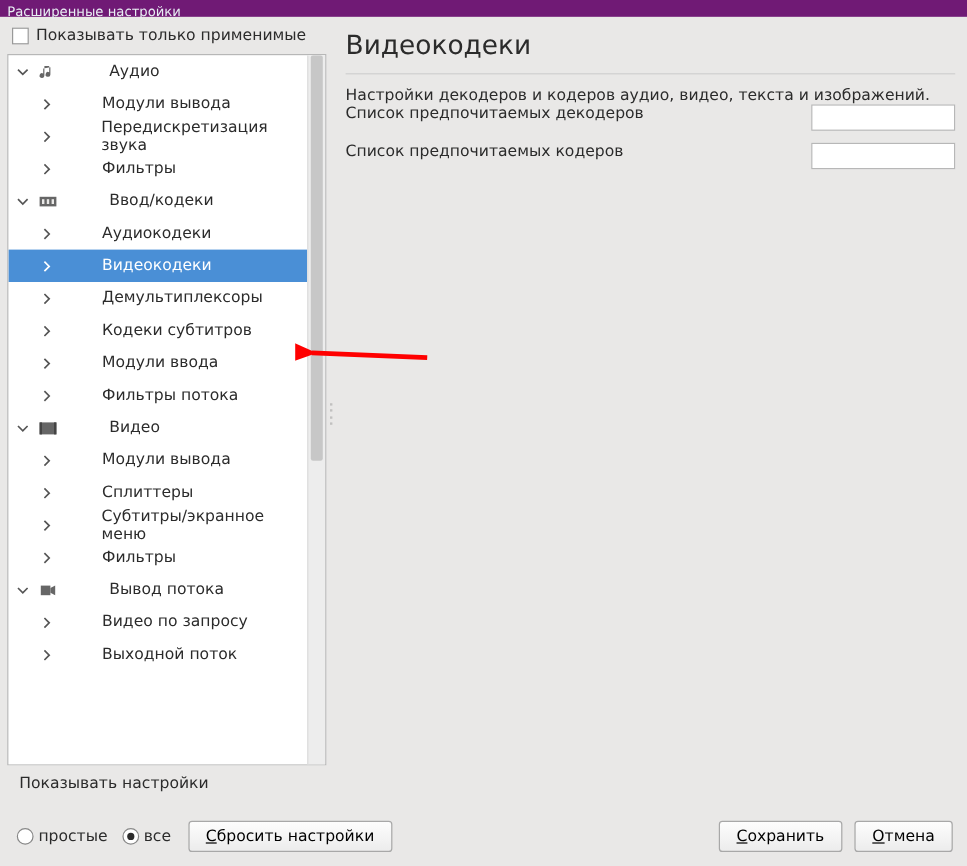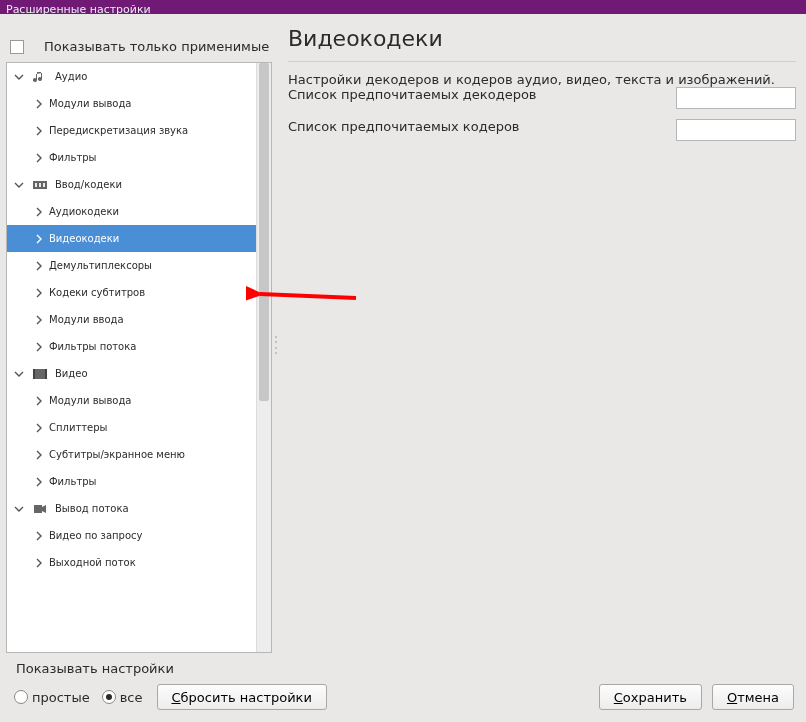--- a/index.html
+++ b/index.html
@@ -7,51 +7,51 @@
 body { background: #e9e8e7; font-size: 13px; color: #2b2b2b; display: flex; flex-direction: column; }
 
 .titlebar { background: #701a75; color: #e8eff3; font-size: 11px; padding: 4px 6px; height: 14px; line-height: 12px; }
 
 .main { flex: 1; display: flex; padding: 6px 6px 0 6px; gap: 6px; overflow: hidden; }
 
 .sidebar { width: 266px; display: flex; flex-direction: column; gap: 6px; }
 
 .search-input { width: 100%; height: 24px; border: 1px solid #b7b7b7; padding: 2px 6px; font-size: 13px; color: #9a9a9a; font-style: italic; background: #fff; }
 
-.checkbox-row { display: flex; align-items: center; gap: 20px; padding: 2px 0 2px 4px; margin-top: 17px; }
+.checkbox-row { display: flex; align-items: center; gap: 6px; padding: 2px 0 2px 4px; }
 .checkbox { width: 14px; height: 14px; border: 1px solid #999; background: #fff; }
 .checkbox-label { font-size: 13px; color: #2b2b2b; }
 
 .tree-wrap { flex: 1; border: 1px solid #b7b7b7; background: #fff; position: relative; overflow: hidden; }
 .tree-inner { position: absolute; inset: 0 15px 0 0; overflow: hidden; }
 .scroll-track { position: absolute; right: 0; top: 0; bottom: 0; width: 15px; background: #ededed; border-left: 1px solid #dcdcdc; }
 .scroll-thumb { position: absolute; left: 2px; right: 2px; top: 0; height: 338px; background: #c7c7c7; border-radius: 2px; }
 
 .tree-row { height: 27px; display: flex; align-items: center; padding-left: 6px; border: none; position: relative; }
 .tree-row.selected { background: #4a8fd6; color: #fff; }
 .tree-toggle { width: 12px; height: 12px; display: inline-flex; align-items: center; justify-content: center; margin-right: 4px; }
 .tree-toggle svg { display: block; }
 .tree-icon { width: 18px; height: 18px; margin: 0 6px 0 2px; display: inline-flex; align-items: center; justify-content: center; }
 .tree-icon svg { display: block; }
-.tree-label { font-size: 10px; }
+.tree-label { font-size: 13px; margin-left: 36px; }
 .indent-1 { padding-left: 26px; }
 
 .content { flex: 1; display: flex; flex-direction: column; padding: 4px 4px 0 10px; position: relative; }
 .content h1 { font-size: 22px; font-weight: 500; margin-bottom: 10px; padding-top: 2px; }
 .divider { height: 1px; background: #cfcfcf; margin-bottom: 10px; }
 .content-desc { font-size: 13px; }
 
 .form-row { display: flex; align-items: flex-start; margin-bottom: 10px; }
 .form-label { font-size: 13px; flex: 0 0 auto; }
 .text-field { width: 120px; height: 22px; border: 1px solid #b7b7b7; background: #fff; margin-left: auto; }
 
 .splitter-dots { position: absolute; left: -3px; top: 316px; width: 6px; height: 18px; display: flex; flex-direction: column; justify-content: space-between; opacity: .4; }
 .splitter-dots span { width: 2px; height: 2px; background: #888; }
 
-.footer { border-top: 0; padding: 8px 12px 12px 12px; display: flex; flex-direction: column; gap: 8px; }
+.footer { border-top: 0; padding: 8px 12px 12px 12px; display: flex; flex-direction: column; gap: 23px; }
 .footer-top { font-size: 13px; padding-left: 4px; }
 .footer-row { display: flex; align-items: center; gap: 14px; }
 .radios { display: flex; align-items: center; gap: 12px; padding-left: 2px;}
 .radio { display: flex; align-items: center; gap: 4px; }
 .radio-dot { width: 14px; height: 14px; border: 1px solid #888; border-radius: 50%; background: #fff; position: relative; }
 .radio-dot.on::after { content: ""; position: absolute; inset: 3px; background: #2b2b2b; border-radius: 50%; }
 
 .btn { height: 26px; padding: 0 14px; border: 1px solid #a8a8a8; background: linear-gradient(#fdfdfd,#ececec); font-size: 13px; border-radius: 3px; display: inline-flex; align-items: center; }
 .btn u { text-decoration: underline; }
 .btn-group { margin-left: auto; display: flex; gap: 10px; }

